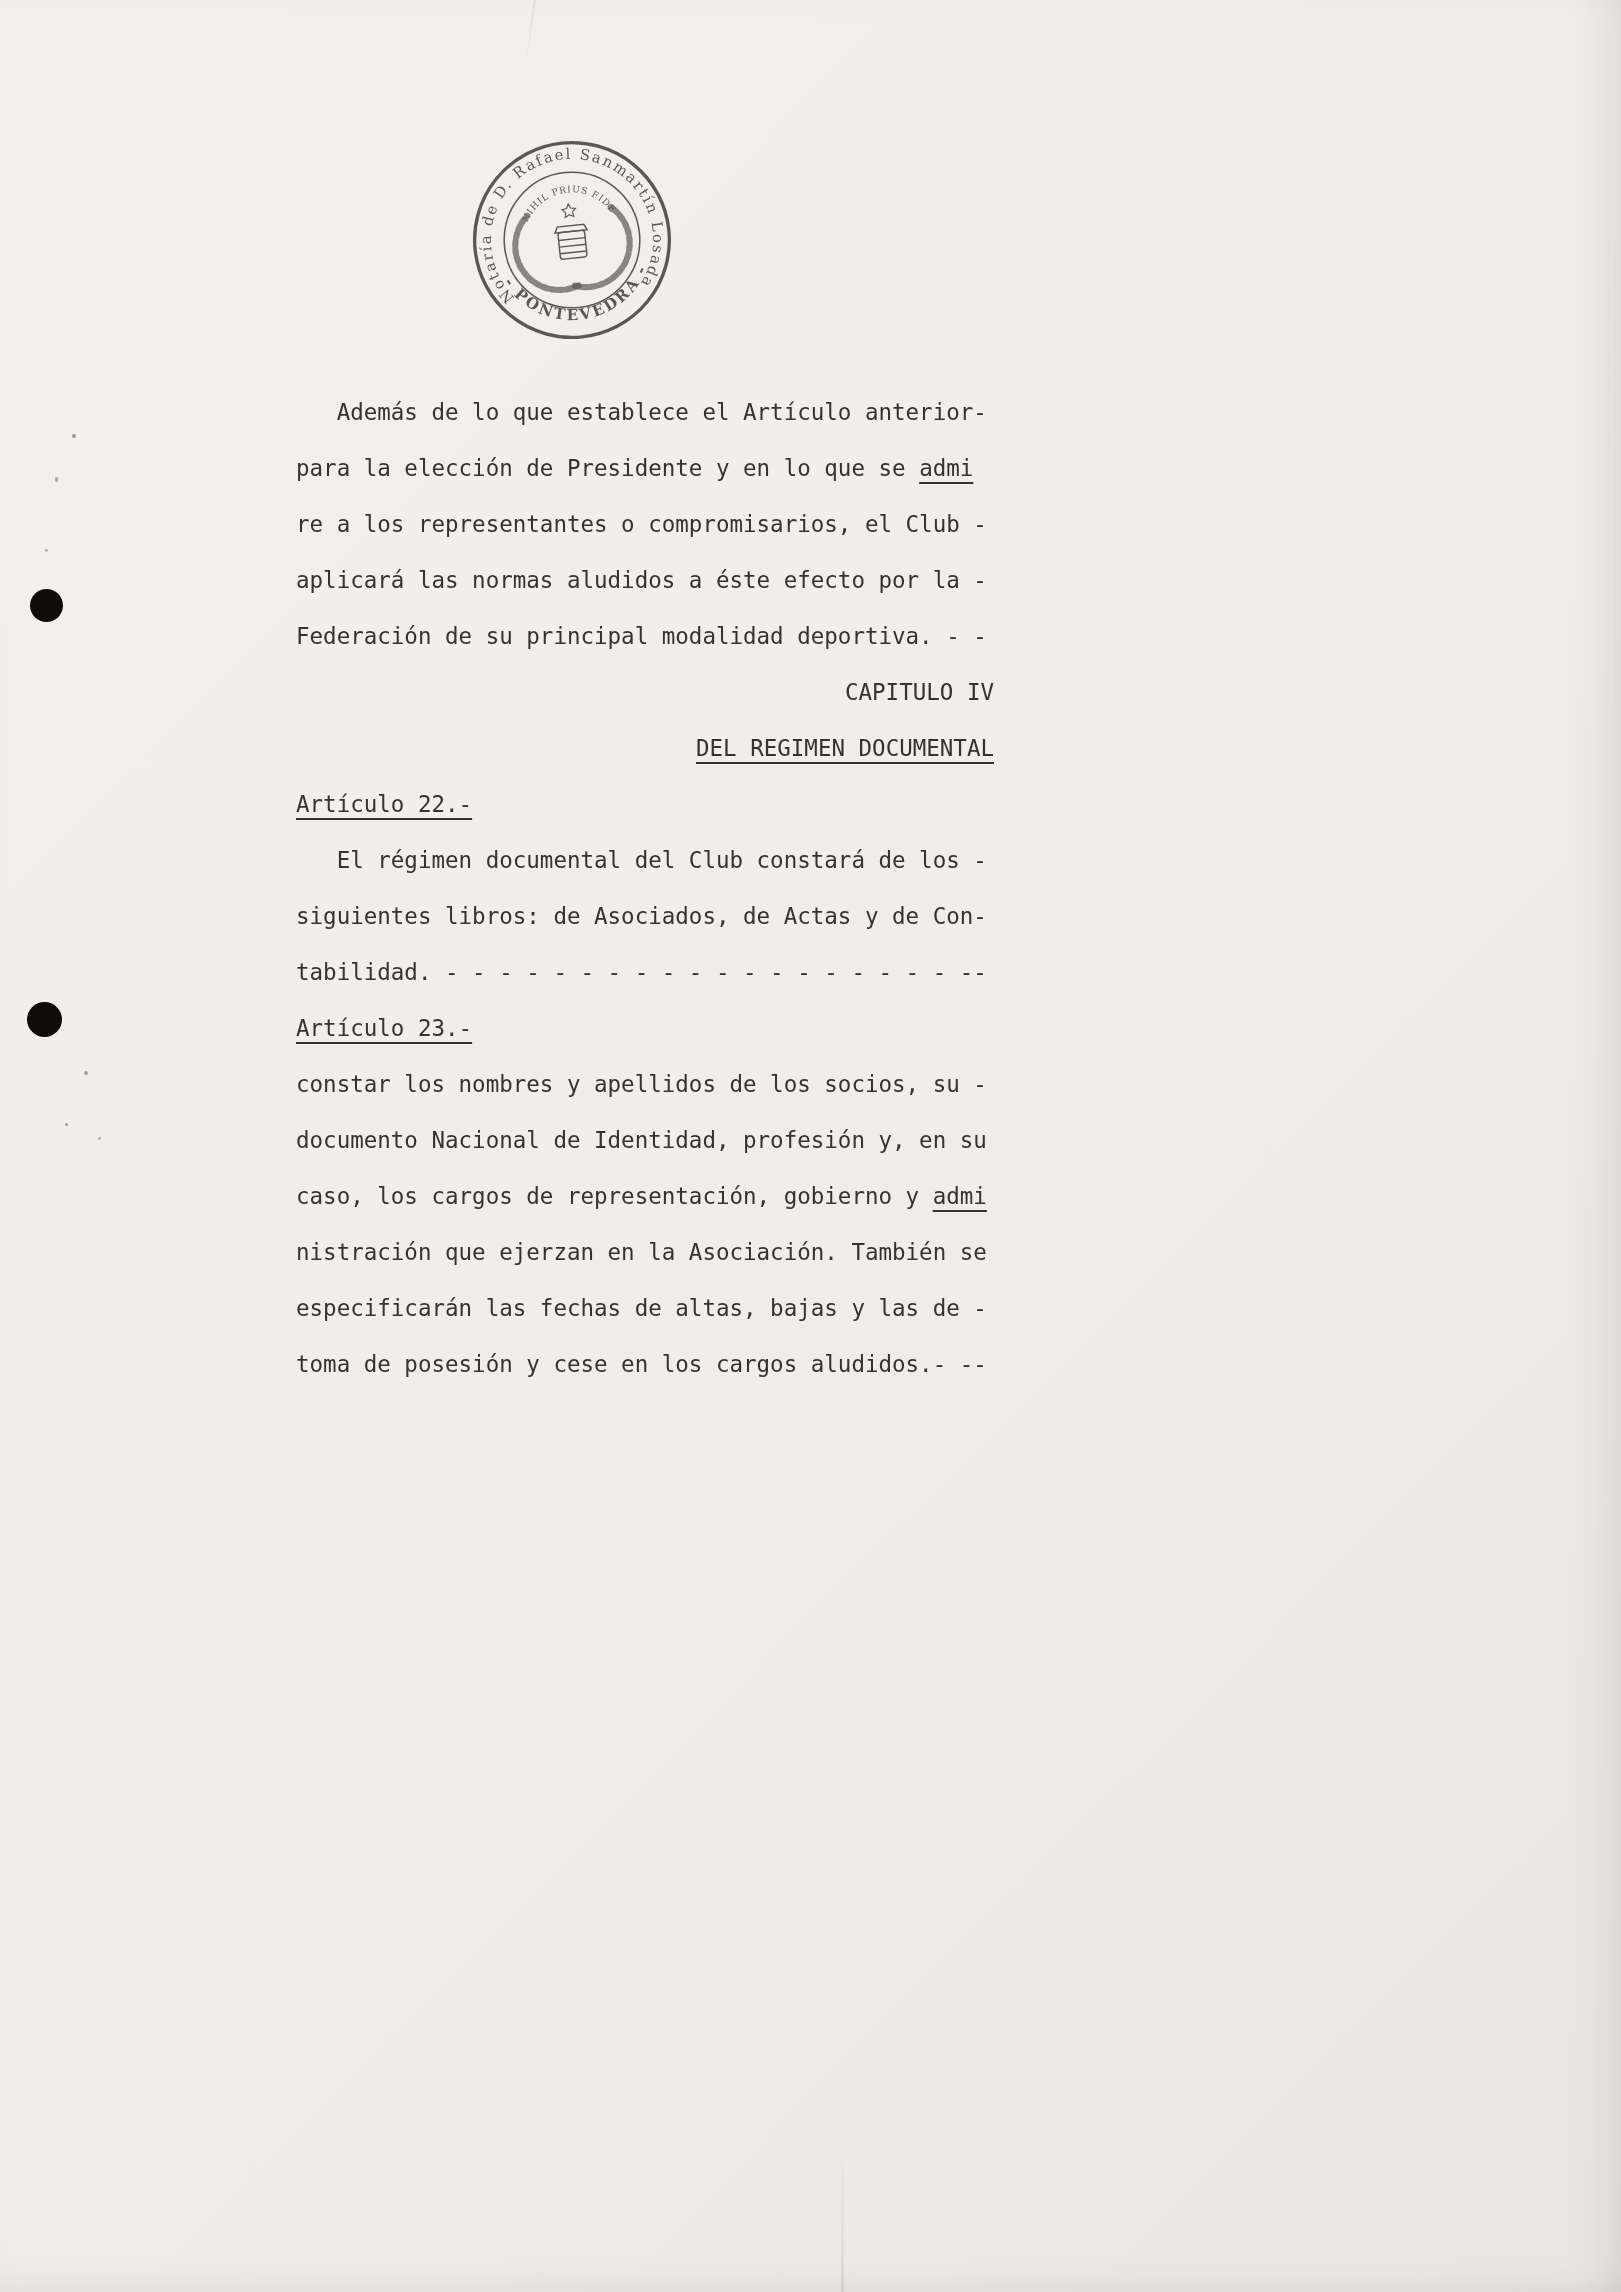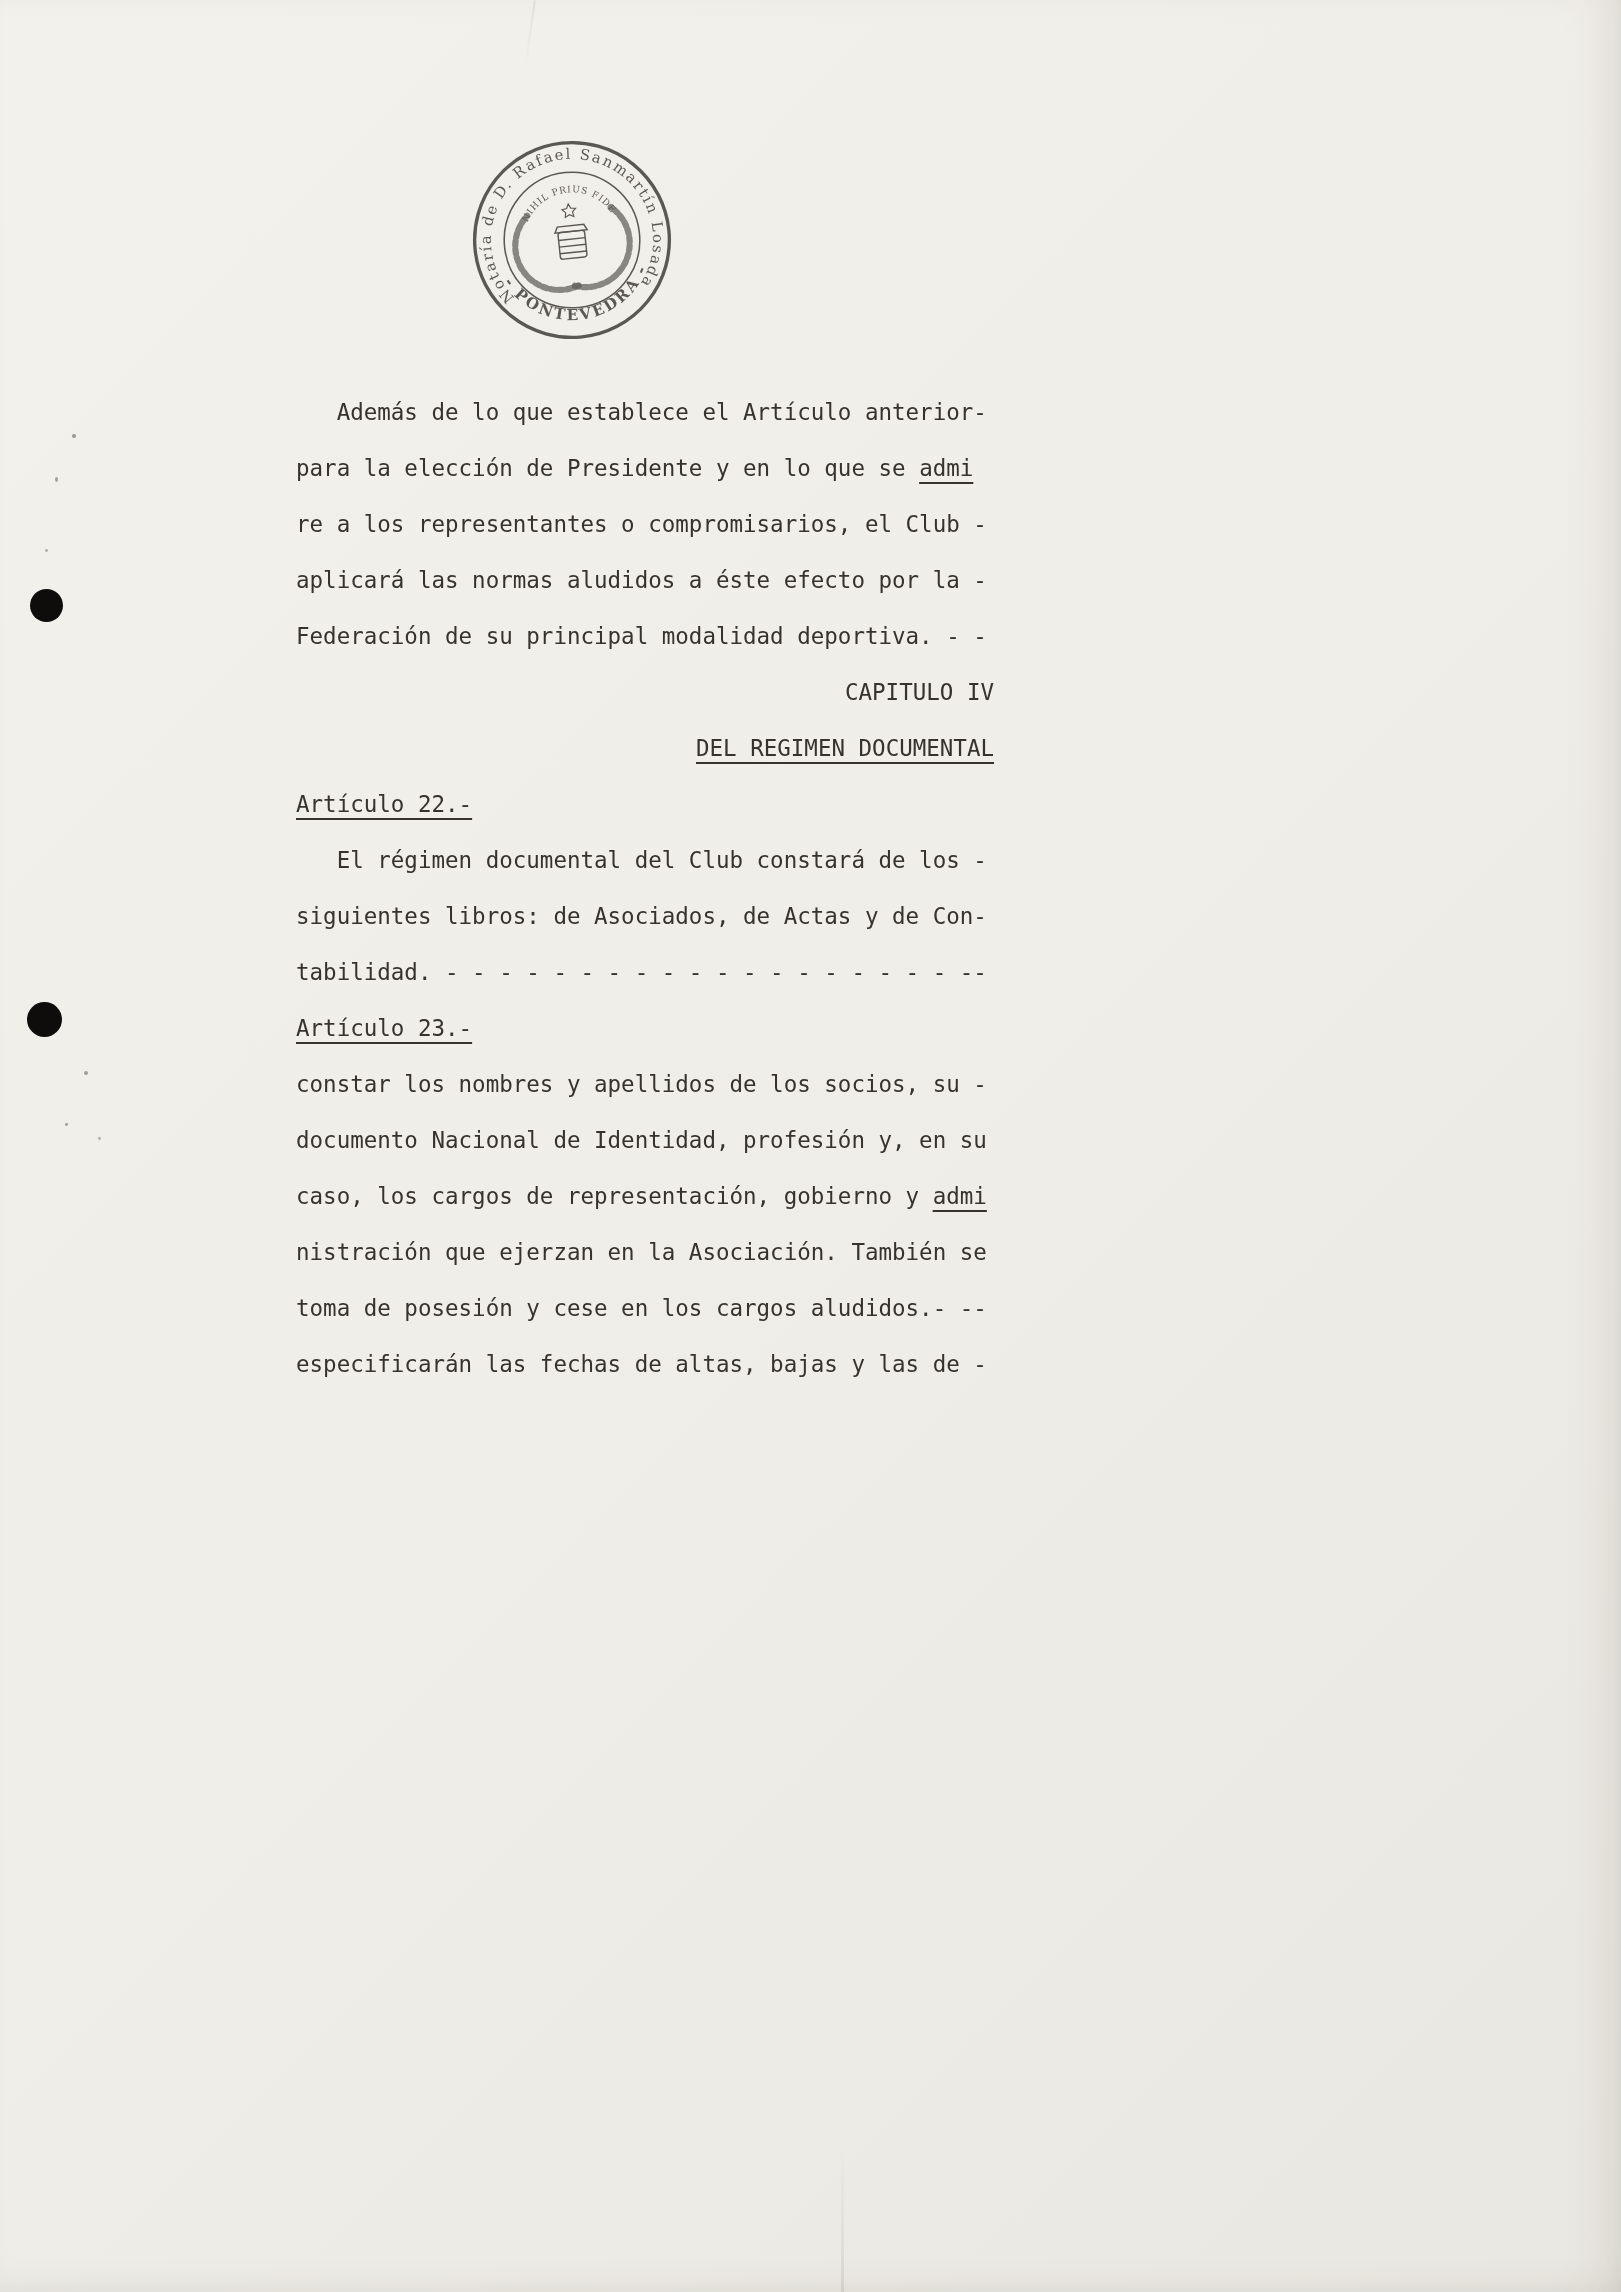--- a/index.html
+++ b/index.html
@@ -92,22 +92,22 @@
       <div class="line center"><span class="u">DEL REGIMEN DOCUMENTAL</span></div>
       <div class="line"><span class="u">Artículo 22.-</span></div>
       <div class="line"><span>   El régimen documental del Club constará de los -</span></div>
       <div class="line"><span>siguientes libros: de Asociados, de Actas y de Con-</span></div>
       <div class="line"><span>tabilidad. - - - - - - - - - - - - - - - - - - - --</span></div>
       <div class="line"><span class="u">Artículo 23.-</span></div>
       <div class="line"><span>constar los nombres y apellidos de los socios, su -</span></div>
       <div class="line"><span>documento Nacional de Identidad, profesión y, en su</span></div>
       <div class="line"><span>caso, los cargos de representación, gobierno y </span><span class="u">admi</span></div>
       <div class="line"><span>nistración que ejerzan en la Asociación. También se</span></div>
+      <div class="line"><span>especificarán las fechas de altas, bajas y las de -</span></div>
       <div class="line"><span>toma de posesión y cese en los cargos aludidos.- --</span></div>
-      <div class="line"><span>especificarán las fechas de altas, bajas y las de -</span></div>
     </div>
 
   <div class="hole hole-1"></div>
   <div class="hole hole-2"></div>
 
   <div class="speck s1"></div>
   <div class="speck s2"></div>
   <div class="speck s3"></div>
   <div class="speck s4"></div>
   <div class="speck s5"></div>

